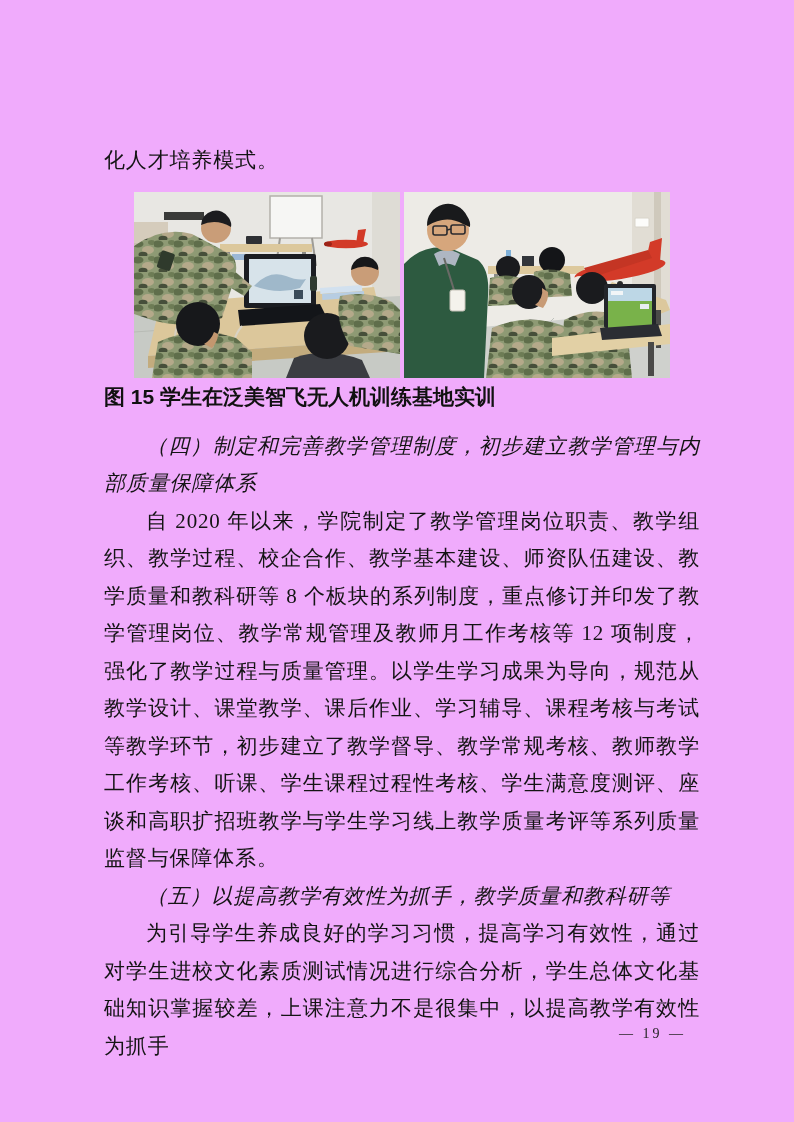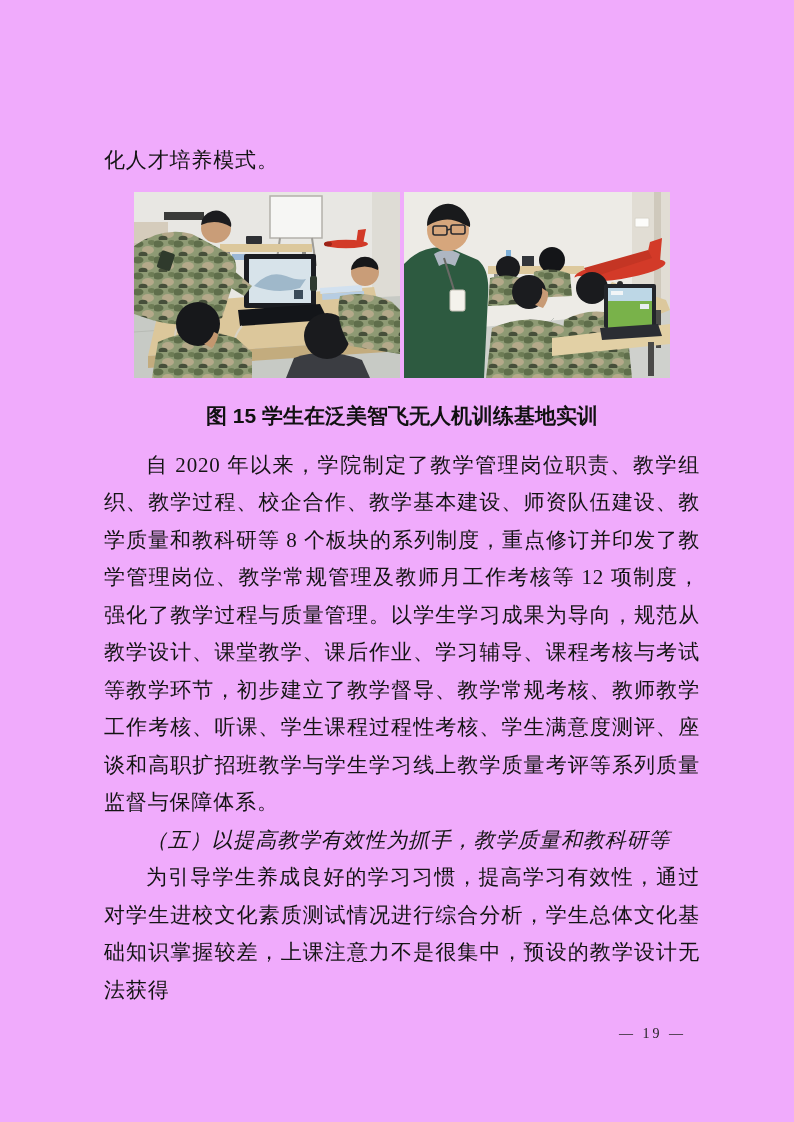--- a/index.html
+++ b/index.html
@@ -40,22 +40,21 @@
     margin: 0;
   }
   figure.photo-figure { margin: 12px 0 16px 0; }
   .photos {
     display: flex;
     justify-content: center;
     gap: 4px;
   }
   .photos svg { display: block; background: #e9e8e4; }
   figcaption {
-    margin-top: 23px;
-    text-align: center;
+    margin-top: 4px;
     font-family: "Liberation Sans", sans-serif;
     font-weight: bold;
     font-size: 21px;
     line-height: 30px;
     color: #111;
   }
   .page-number {
     position: absolute;
     bottom: 80px;
     right: 108px;
@@ -223,21 +222,22 @@
             <rect x="207" y="99" width="12" height="4" fill="#f2f5f7"></rect>
             <rect x="236" y="112" width="9" height="5" fill="#e8eef2"></rect>
             <polygon points="196,136 254,132 258,144 198,148" fill="#2b2d33"></polygon>
           </g>
         </svg>
 
       </div>
       <figcaption>图 15 学生在泛美智飞无人机训练基地实训</figcaption>
     </figure>
 
+    <p class="heading">（四）制定和完善教学管理制度，初步建立教学管理与内部质量保障体系</p>
     <p class="body-text">自 2020 年以来，学院制定了教学管理岗位职责、教学组织、教学过程、校企合作、教学基本建设、师资队伍建设、教学质量和教科研等 8 个板块的系列制度，重点修订并印发了教学管理岗位、教学常规管理及教师月工作考核等 12 项制度，强化了教学过程与质量管理。以学生学习成果为导向，规范从教学设计、课堂教学、课后作业、学习辅导、课程考核与考试等教学环节，初步建立了教学督导、教学常规考核、教师教学工作考核、听课、学生课程过程性考核、学生满意度测评、座谈和高职扩招班教学与学生学习线上教学质量考评等系列质量监督与保障体系。</p>
 
     <p class="heading">（五）以提高教学有效性为抓手，教学质量和教科研等</p>
-    <p class="body-text">为引导学生养成良好的学习习惯，提高学习有效性，通过对学生进校文化素质测试情况进行综合分析，学生总体文化基础知识掌握较差，上课注意力不是很集中，预设的教学设计无法获得</p>
+    <p class="body-text">为引导学生养成良好的学习习惯，提高学习有效性，通过对学生进校文化素质测试情况进行综合分析，学生总体文化基础知识掌握较差，上课注意力不是很集中，以提高教学有效性为抓手</p>
 
   </div>
 
   <div class="page-number">—  19  —</div>
 </div>
 
 </body></html>

